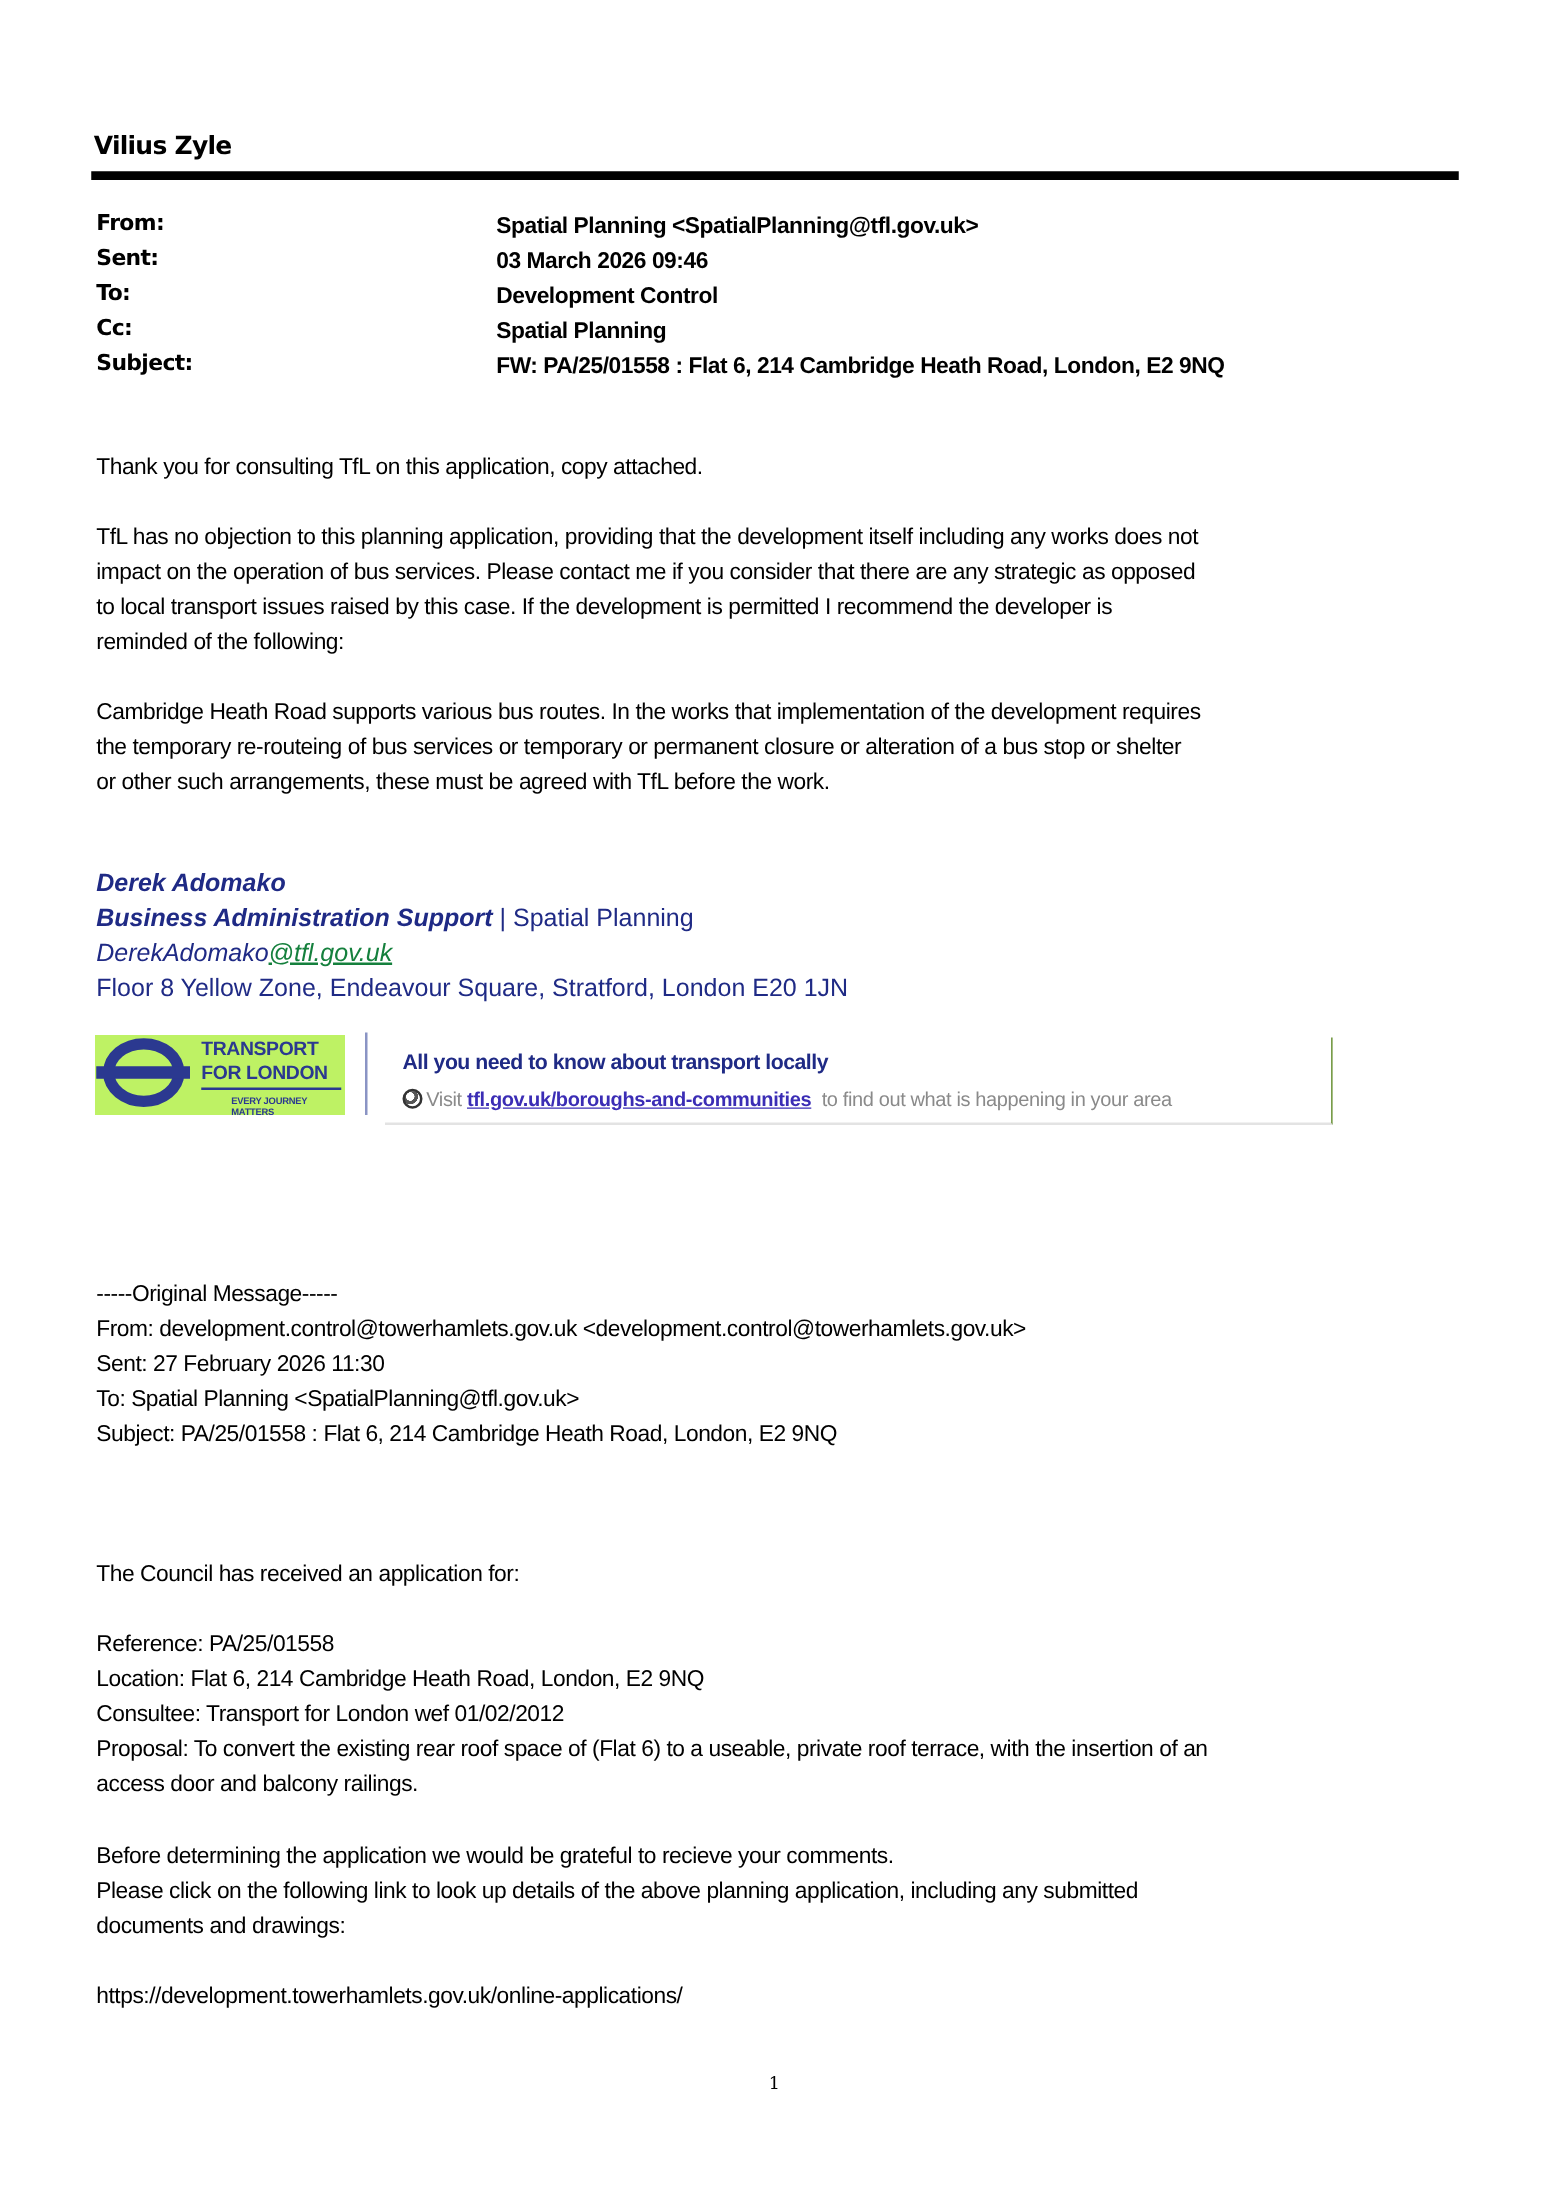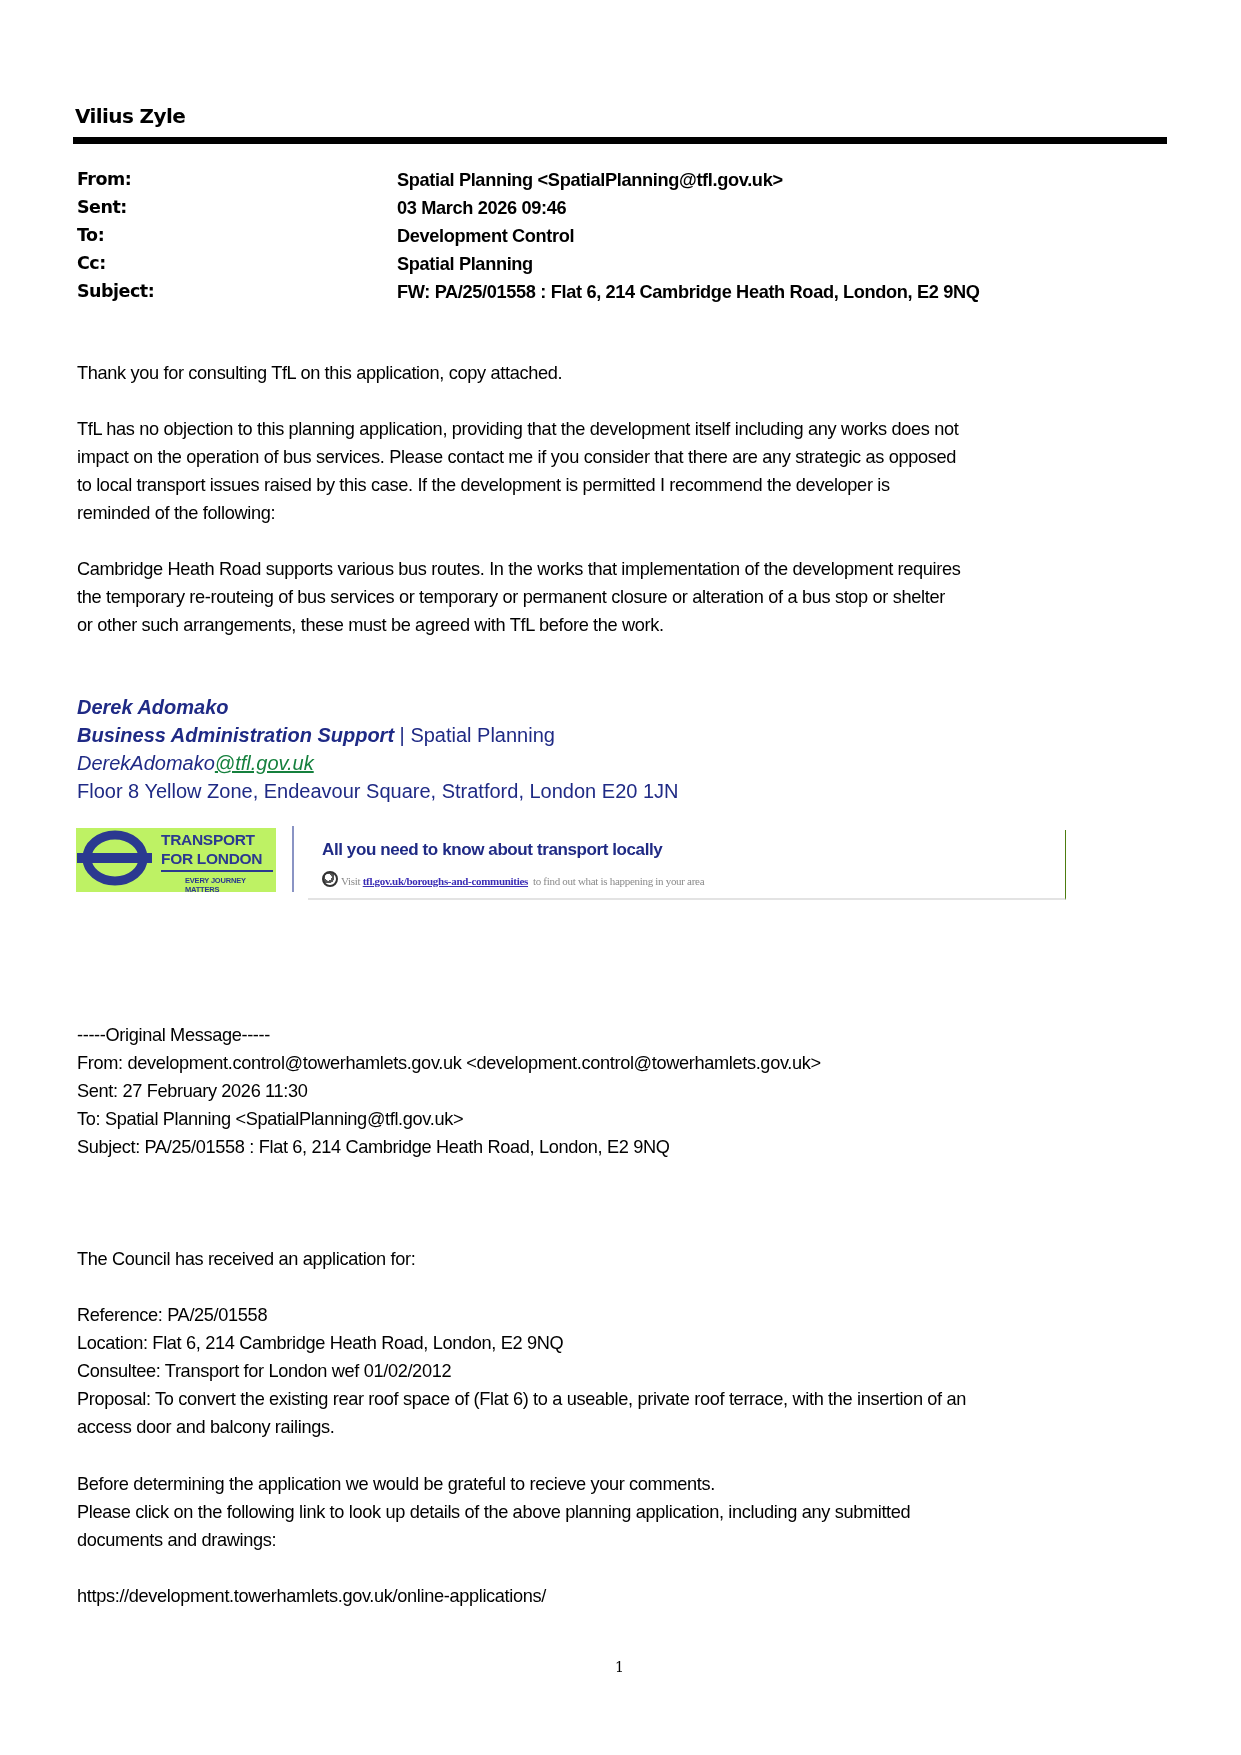--- a/index.html
+++ b/index.html
@@ -14,21 +14,21 @@
     .sig { position: absolute; left: 77px; font-family: "Liberation Sans", sans-serif; font-size: 20px; line-height: 28px; color: #1F2A85; white-space: nowrap; }
     .sig b { font-weight: bold; font-style: italic; }
     .sig .mail-dom { color: #15803d; text-decoration: underline; font-style: italic; }
     .banner-logo { position: absolute; left: 76px; top: 828px; width: 200px; height: 64px; background: #bef264; }
     .tfl-text1 { position: absolute; left: 85px; top: 2px; font-family: "Liberation Sans", sans-serif; font-weight: bold; font-size: 15.5px; color: #2B3990; letter-spacing: -0.3px; line-height: 19px; }
     .tfl-line { position: absolute; left: 85px; top: 42px; width: 112px; height: 2px; background: #2B3990; }
     .tfl-text2 { position: absolute; left: 85px; top: 48px; font-family: "Liberation Sans", sans-serif; font-weight: bold; font-size: 7.5px; color: #2B3990; letter-spacing: -0.2px; margin-left: 24px; }
     .banner-sep { position: absolute; left: 292px; top: 826px; width: 2px; height: 66px; background: #8A94C4; }
     .banner-box { position: absolute; left: 308px; top: 830px; width: 757px; height: 68px; border-bottom: 2px solid #e3e3e3; border-right: 1px solid #4d7c0f; }
     .banner-head { position: absolute; left: 14px; top: 10px; font-family: "Liberation Sans", sans-serif; font-weight: bold; font-size: 17px; letter-spacing: -0.4px; color: #1F2A85; white-space: nowrap; }
-    .banner-sub { position: absolute; left: 14px; top: 41px; font-family: Liberation Serif, serif; font-size: 11px; letter-spacing: -0.3px; color: #8a8a8a; white-space: nowrap; }
+    .banner-sub { position: absolute; left: 14px; top: 41px; font-family: Liberation Sans, sans-serif; font-size: 16px; letter-spacing: -0.3px; color: #8a8a8a; white-space: nowrap; }
     .banner-sub a { color: #3B2DB5; font-weight: bold; text-decoration: underline; }
     .globe { display: inline-block; width: 16px; height: 16px; border: 2px solid #333; border-radius: 50%; box-sizing: border-box; vertical-align: -2px; margin-right: 3px; position: relative; background: radial-gradient(circle at 35% 35%, #fff 30%, #555 32%, #555 55%, #fff 57%); }
     .pagenum { position: absolute; left: 615px; top: 1659px; font-family: "DejaVu Serif", serif; font-size: 14px; }
   </style>
 </head>
 <body>
 
 <div class="abs title">Vilius Zyle</div>
 <div class="rule"></div>
 

